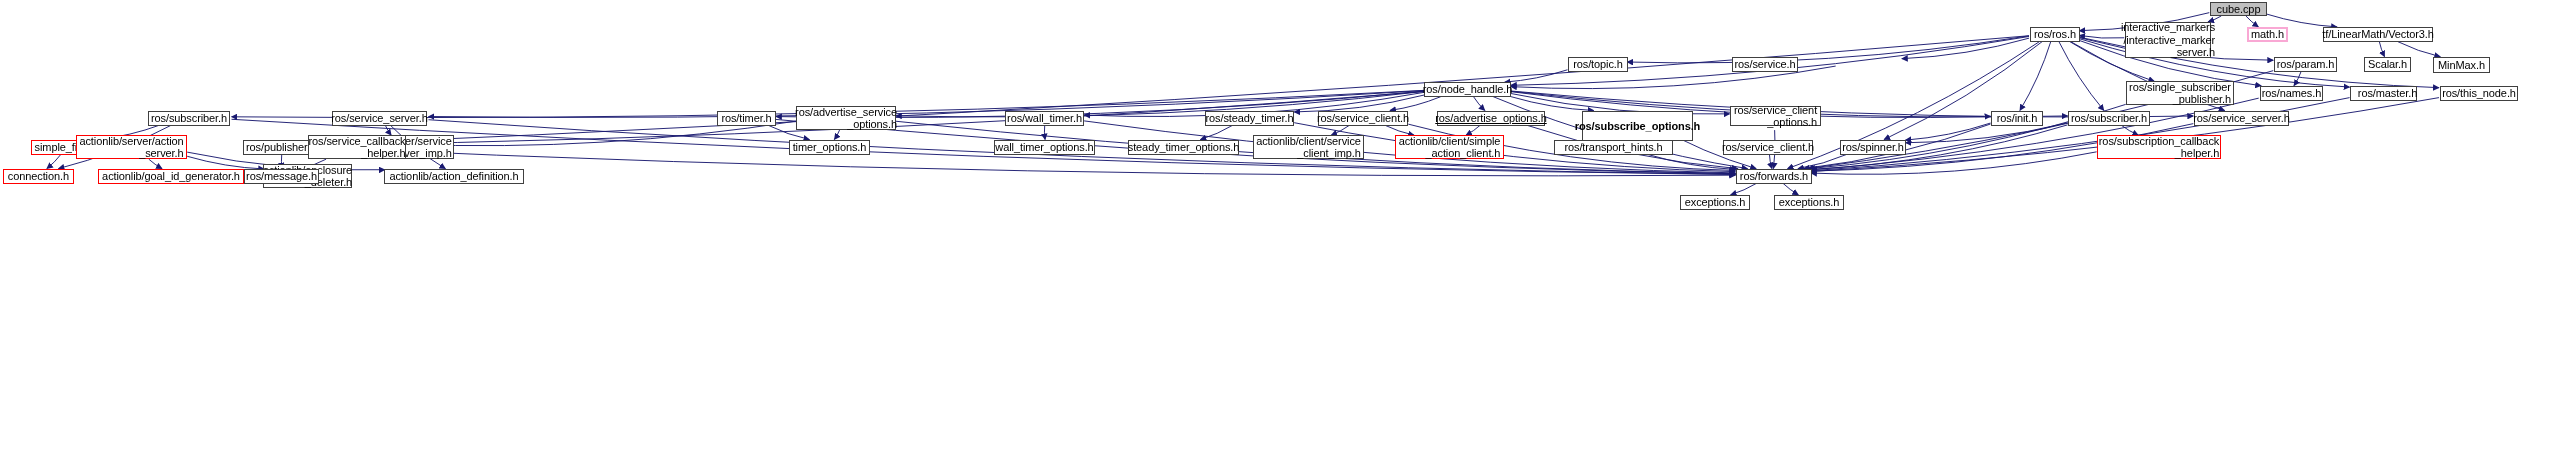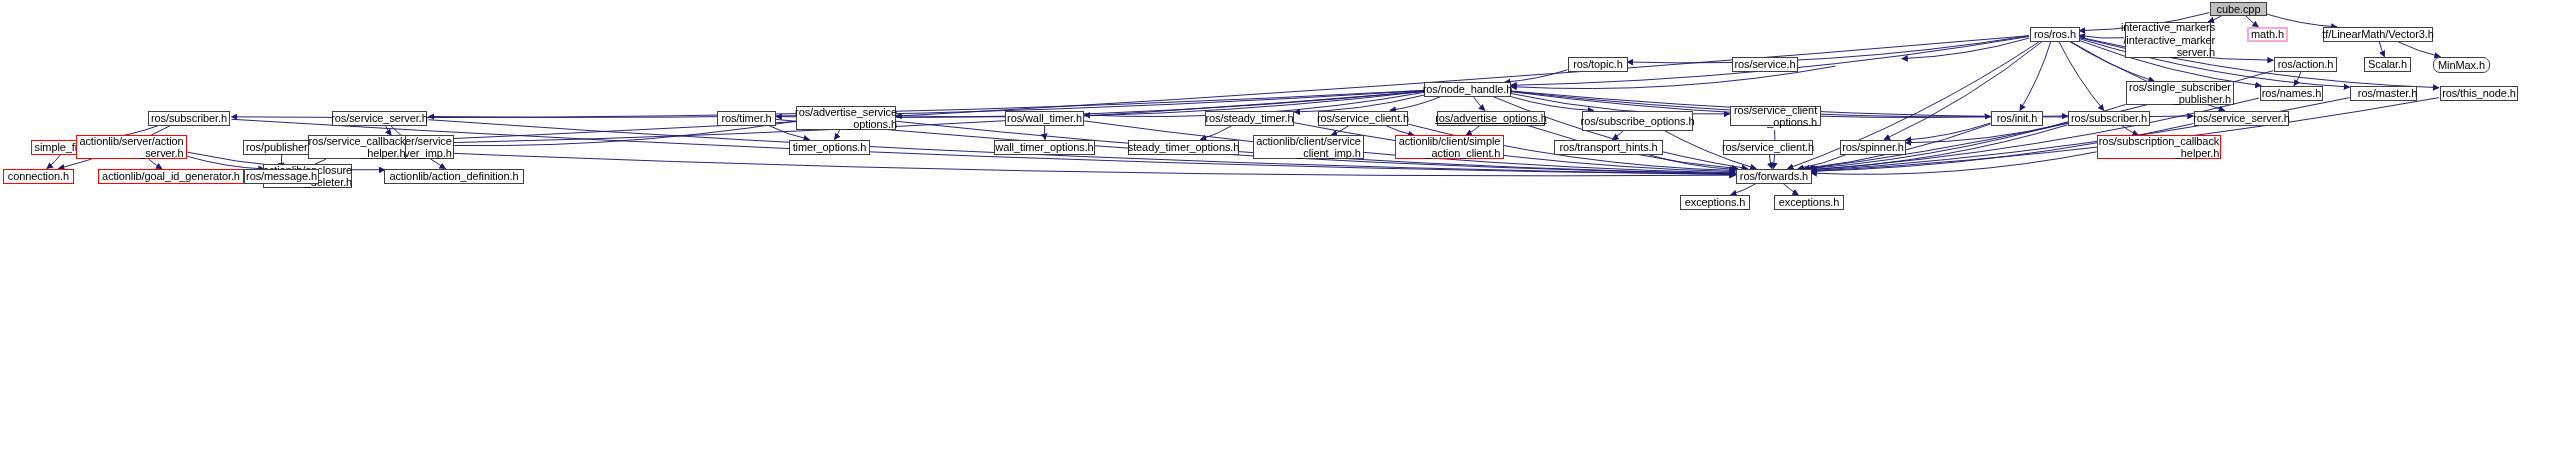--- a/index.html
+++ b/index.html
@@ -146,60 +146,60 @@
   <div id="node-layer">
       <div class="node root" style="left: 2210px; top: 1.5px; width: 57px; height: 14.5px;">cube.cpp</div>
       <div class="node" style="left: 2125px; top: 22px; width: 86px; height: 36px;">interactive_markers
 /interactive_marker
 _server.h</div>
       <div class="node grey" style="left: 2247px; top: 27px; width: 41px; height: 14.5px;">math.h</div>
       <div class="node" style="left: 2323px; top: 27px; width: 110px; height: 14.5px;">tf/LinearMath/Vector3.h</div>
       <div class="node" style="left: 2030px; top: 27px; width: 50px; height: 14.5px;">ros/ros.h</div>
       <div class="node" style="left: 1568px; top: 57px; width: 60px; height: 14.5px;">ros/topic.h</div>
       <div class="node" style="left: 1732px; top: 57px; width: 66px; height: 14.5px;">ros/service.h</div>
-      <div class="node" style="left: 2274px; top: 57px; width: 63px; height: 14.5px;">ros/action.h</div>
+      <div class="node" style="left: 2274px; top: 57px; width: 63px; height: 14.5px;">ros/param.h</div>
       <div class="node" style="left: 2364px; top: 57px; width: 47px; height: 14.5px;">Scalar.h</div>
-      <div class="node" style="left: 2433px; top: 57px; width: 57px; height: 16px; border-radius: 7px;">MinMax.h</div>
+      <div class="node" style="left: 2433px; top: 57px; width: 57px; height: 16px;">MinMax.h</div>
       <div class="node" style="left: 2126px; top: 81px; width: 108px; height: 24px;">ros/single_subscriber
 _publisher.h</div>
       <div class="node" style="left: 2260px; top: 86px; width: 63px; height: 14.5px;">ros/names.h</div>
       <div class="node" style="left: 2350px; top: 86px; width: 67px; height: 14.5px; padding-left: 8px;">ros/master.h</div>
       <div class="node" style="left: 2440px; top: 86px; width: 78px; height: 14.5px;">ros/this_node.h</div>
       <div class="node" style="left: 1424px; top: 82px; width: 87px; height: 14.5px;">ros/node_handle.h</div>
       <div class="node" style="left: 148px; top: 111px; width: 82px; height: 14.5px;">ros/subscriber.h</div>
       <div class="node" style="left: 332px; top: 111px; width: 95px; height: 14.5px;">ros/service_server.h</div>
       <div class="node" style="left: 717px; top: 111px; width: 59px; height: 14.5px;">ros/timer.h</div>
       <div class="node" style="left: 796px; top: 106px; width: 100px; height: 24px;">ros/advertise_service
 _options.h</div>
       <div class="node" style="left: 1005px; top: 111px; width: 79px; height: 14.5px;">ros/wall_timer.h</div>
       <div class="node" style="left: 1205px; top: 111px; width: 89px; height: 14.5px;">ros/steady_timer.h</div>
       <div class="node" style="left: 1318px; top: 111px; width: 90px; height: 14.5px;">ros/service_client.h</div>
       <div class="node" style="left: 1437px; top: 111px; width: 108px; height: 14.5px; text-decoration: underline;">ros/advertise_options.h</div>
-      <div class="node" style="left: 1582px; top: 111px; width: 111px; height: 20px;">ros/subscribe_options.h</div>
+      <div class="node" style="left: 1582px; top: 111px; width: 111px; height: 30px; font-weight: bold;">ros/subscribe_options.h</div>
       <div class="node" style="left: 1730px; top: 106px; width: 91px; height: 20px;">ros/service_client
 _options.h</div>
       <div class="node" style="left: 1991px; top: 111px; width: 52px; height: 14.5px;">ros/init.h</div>
       <div class="node" style="left: 2068px; top: 111px; width: 82px; height: 14.5px;">ros/subscriber.h</div>
       <div class="node" style="left: 2194px; top: 111px; width: 95px; height: 14.5px;">ros/service_server.h</div>
       <div class="node red" style="left: 31px; top: 140px; width: 73px; height: 14.5px;">simple_filter.h</div>
       <div class="node red" style="left: 76px; top: 135px; width: 111px; height: 24px;">actionlib/server/action
 _server.h</div>
       <div class="node" style="left: 340px; top: 135px; width: 114px; height: 24px;">actionlib/server/service
 _server_imp.h</div>
       <div class="node" style="left: 243px; top: 140px; width: 76px; height: 14.5px;">ros/publisher.h</div>
       <div class="node" style="left: 308px; top: 135px; width: 98px; height: 24px;">ros/service_callback
 _helper.h</div>
       <div class="node" style="left: 789px; top: 140px; width: 81px; height: 14.5px;">timer_options.h</div>
       <div class="node" style="left: 994px; top: 140px; width: 101px; height: 14.5px;">wall_timer_options.h</div>
       <div class="node" style="left: 1128px; top: 140px; width: 111px; height: 14.5px;">steady_timer_options.h</div>
       <div class="node" style="left: 1253px; top: 135px; width: 111px; height: 24px;">actionlib/client/service
 _client_imp.h</div>
       <div class="node red" style="left: 1395px; top: 135px; width: 109px; height: 24px;">actionlib/client/simple
 _action_client.h</div>
-      <div class="node" style="left: 1554px; top: 140px; width: 109px; height: 14.5px;">ros/transport_hints.h</div>
+      <div class="node" style="left: 1554px; top: 140px; width: 119px; height: 14.5px;">ros/transport_hints.h</div>
       <div class="node" style="left: 1723px; top: 140px; width: 90px; height: 14.5px;">ros/service_client.h</div>
       <div class="node" style="left: 1840px; top: 140px; width: 66px; height: 14.5px;">ros/spinner.h</div>
       <div class="node red" style="left: 2097px; top: 135px; width: 124px; height: 24px;">ros/subscription_callback
 _helper.h</div>
       <div class="node red" style="left: 2.9px; top: 169px; width: 71px; height: 14.5px;">connection.h</div>
       <div class="node red" style="left: 98px; top: 169px; width: 146px; height: 14.5px;">actionlib/goal_id_generator.h</div>
       <div class="node" style="left: 263px; top: 164px; width: 89px; height: 24px;">actionlib/enclosure
 _deleter.h</div>
       <div class="node" style="left: 384px; top: 169px; width: 140px; height: 14.5px;">actionlib/action_definition.h</div>
       <div class="node" style="left: 244px; top: 169px; width: 75px; height: 14.5px;">ros/message.h</div>

